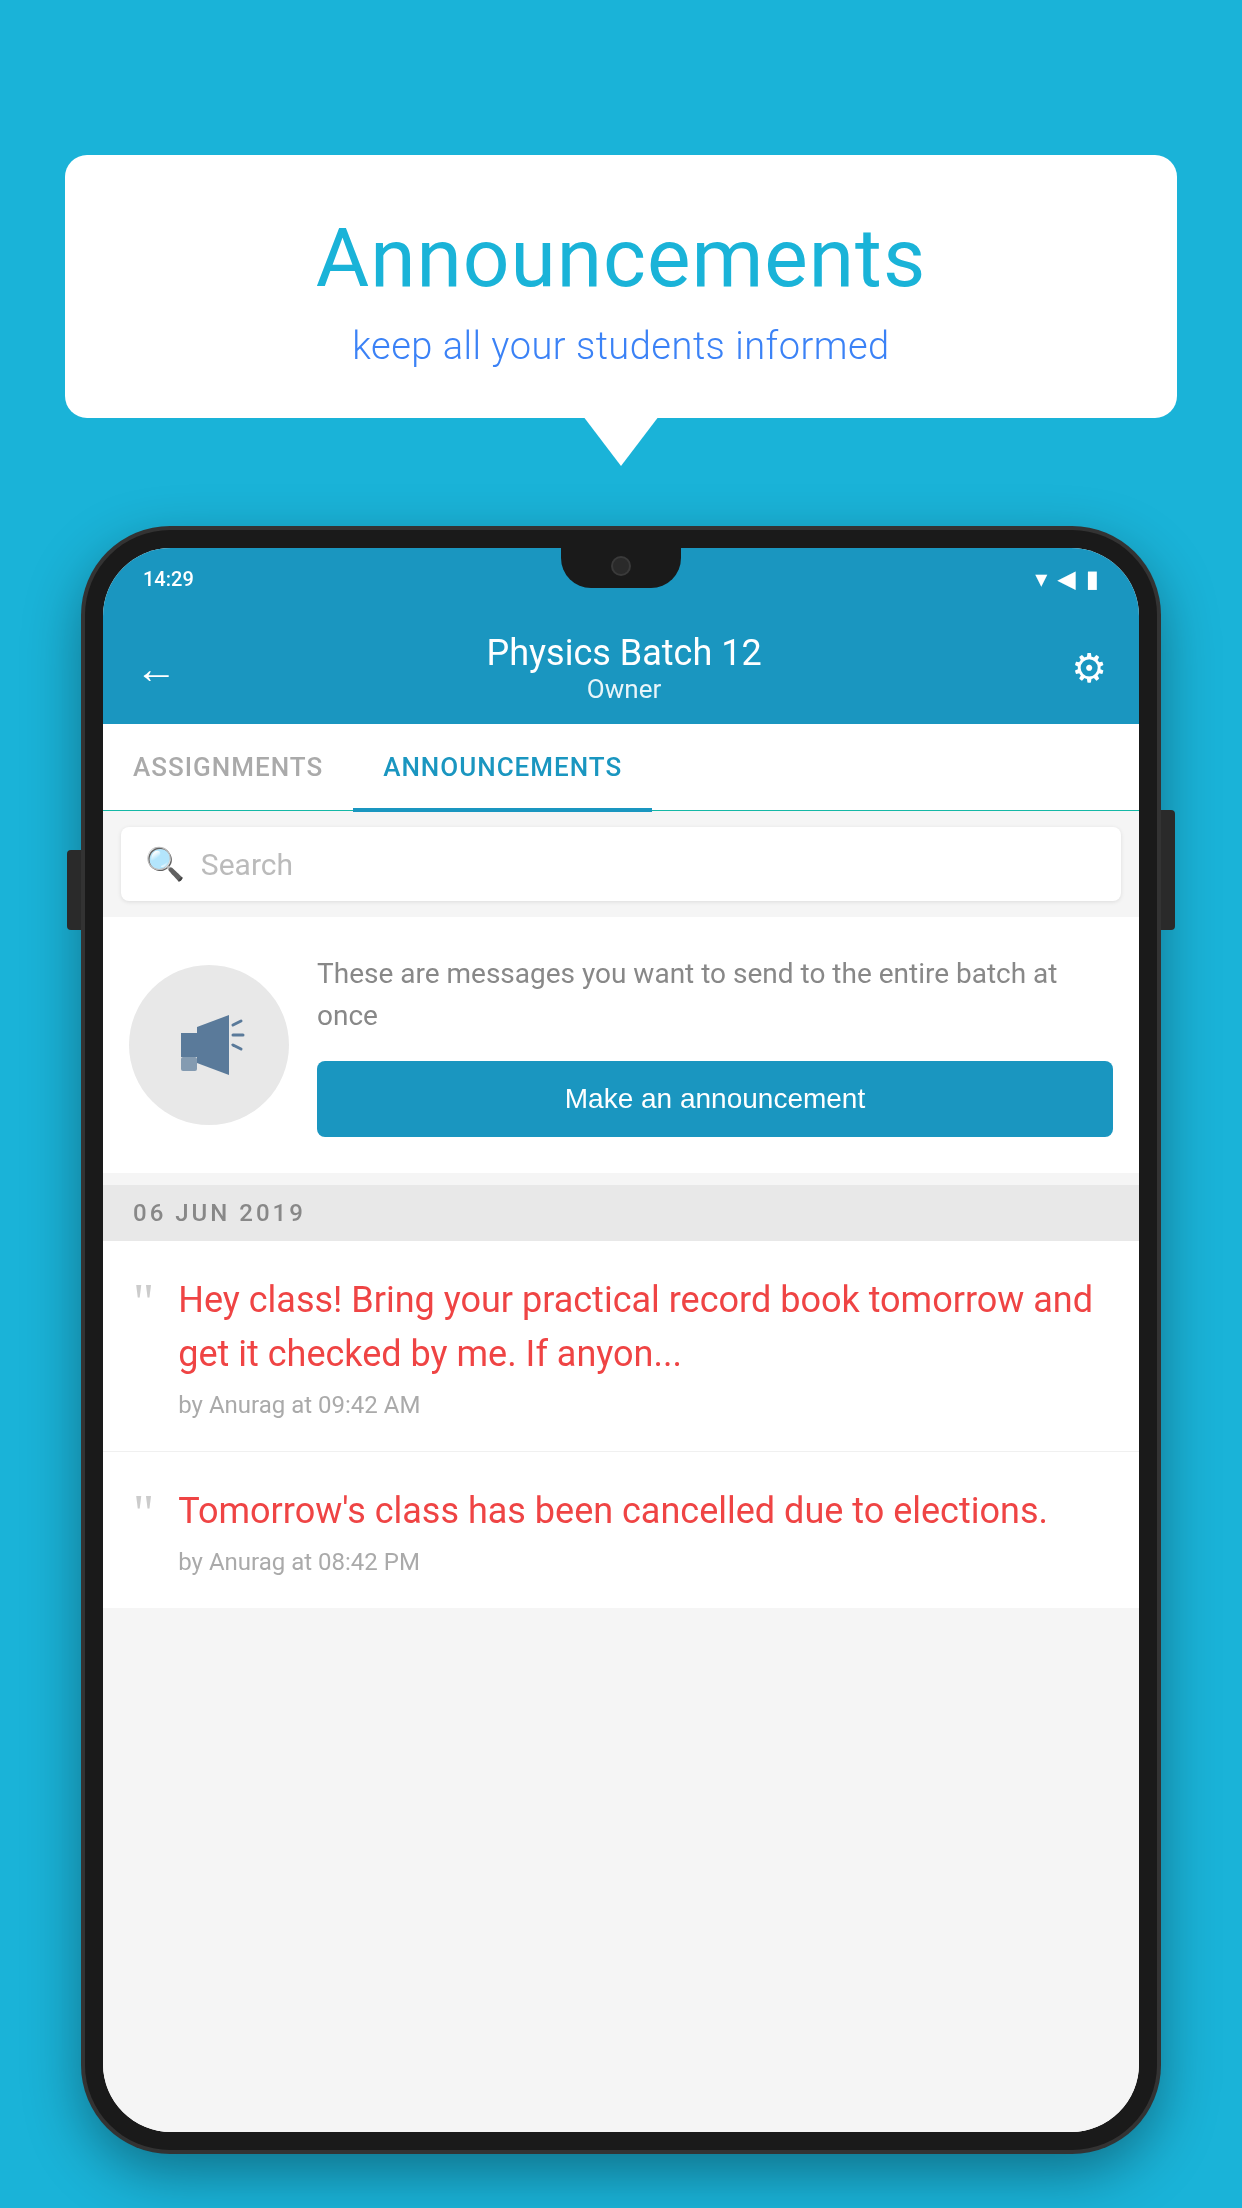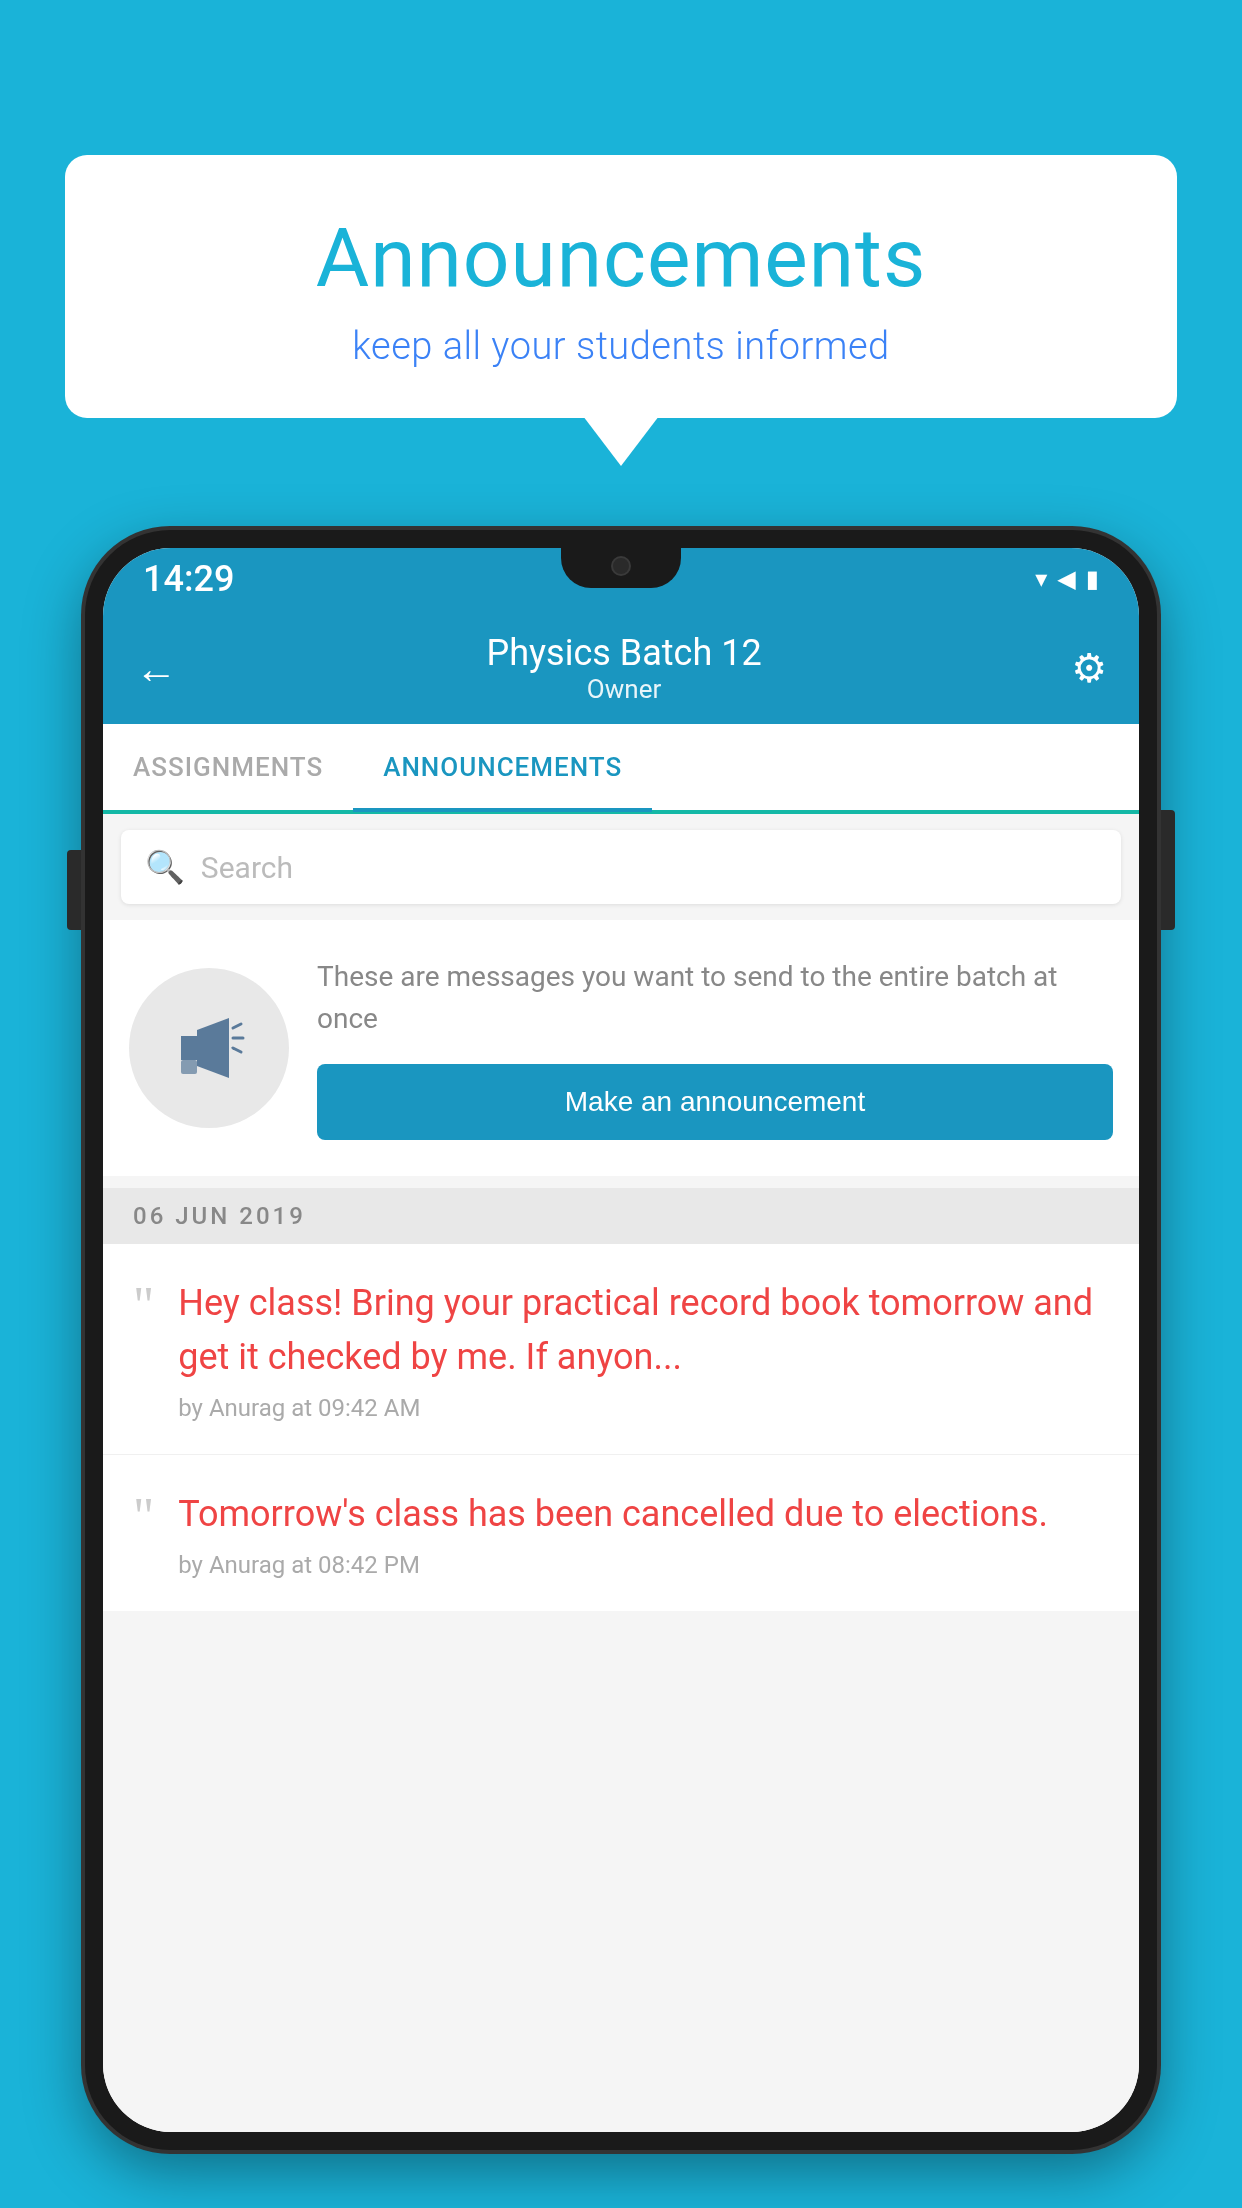--- a/index.html
+++ b/index.html
@@ -113,21 +113,21 @@
       height: 62px;
       display: flex;
       align-items: center;
       justify-content: space-between;
       padding: 0 40px;
       flex-shrink: 0;
     }
 
     .status-time {
       color: white;
-      font-size: 36px;
+      font-size: 20px;
       font-weight: 500;
     }
 
     .status-icons {
       display: flex;
       align-items: center;
       gap: 10px;
     }
 
     .wifi-icon, .signal-icon, .battery-icon {
@@ -195,21 +195,21 @@
     .gear-icon {
       color: white;
       font-size: 40px;
       cursor: pointer;
     }
 
     
     .tabs-bar {
       background: white;
       display: flex;
-      border-bottom: 4px solid #14b8a6;
+      border-bottom: 1px solid #14b8a6;
       flex-shrink: 0;
     }
 
     .tab-item {
       padding: 28px 30px;
       font-size: 26px;
       font-weight: 500;
       color: #aaa;
       letter-spacing: 1px;
       cursor: pointer;

